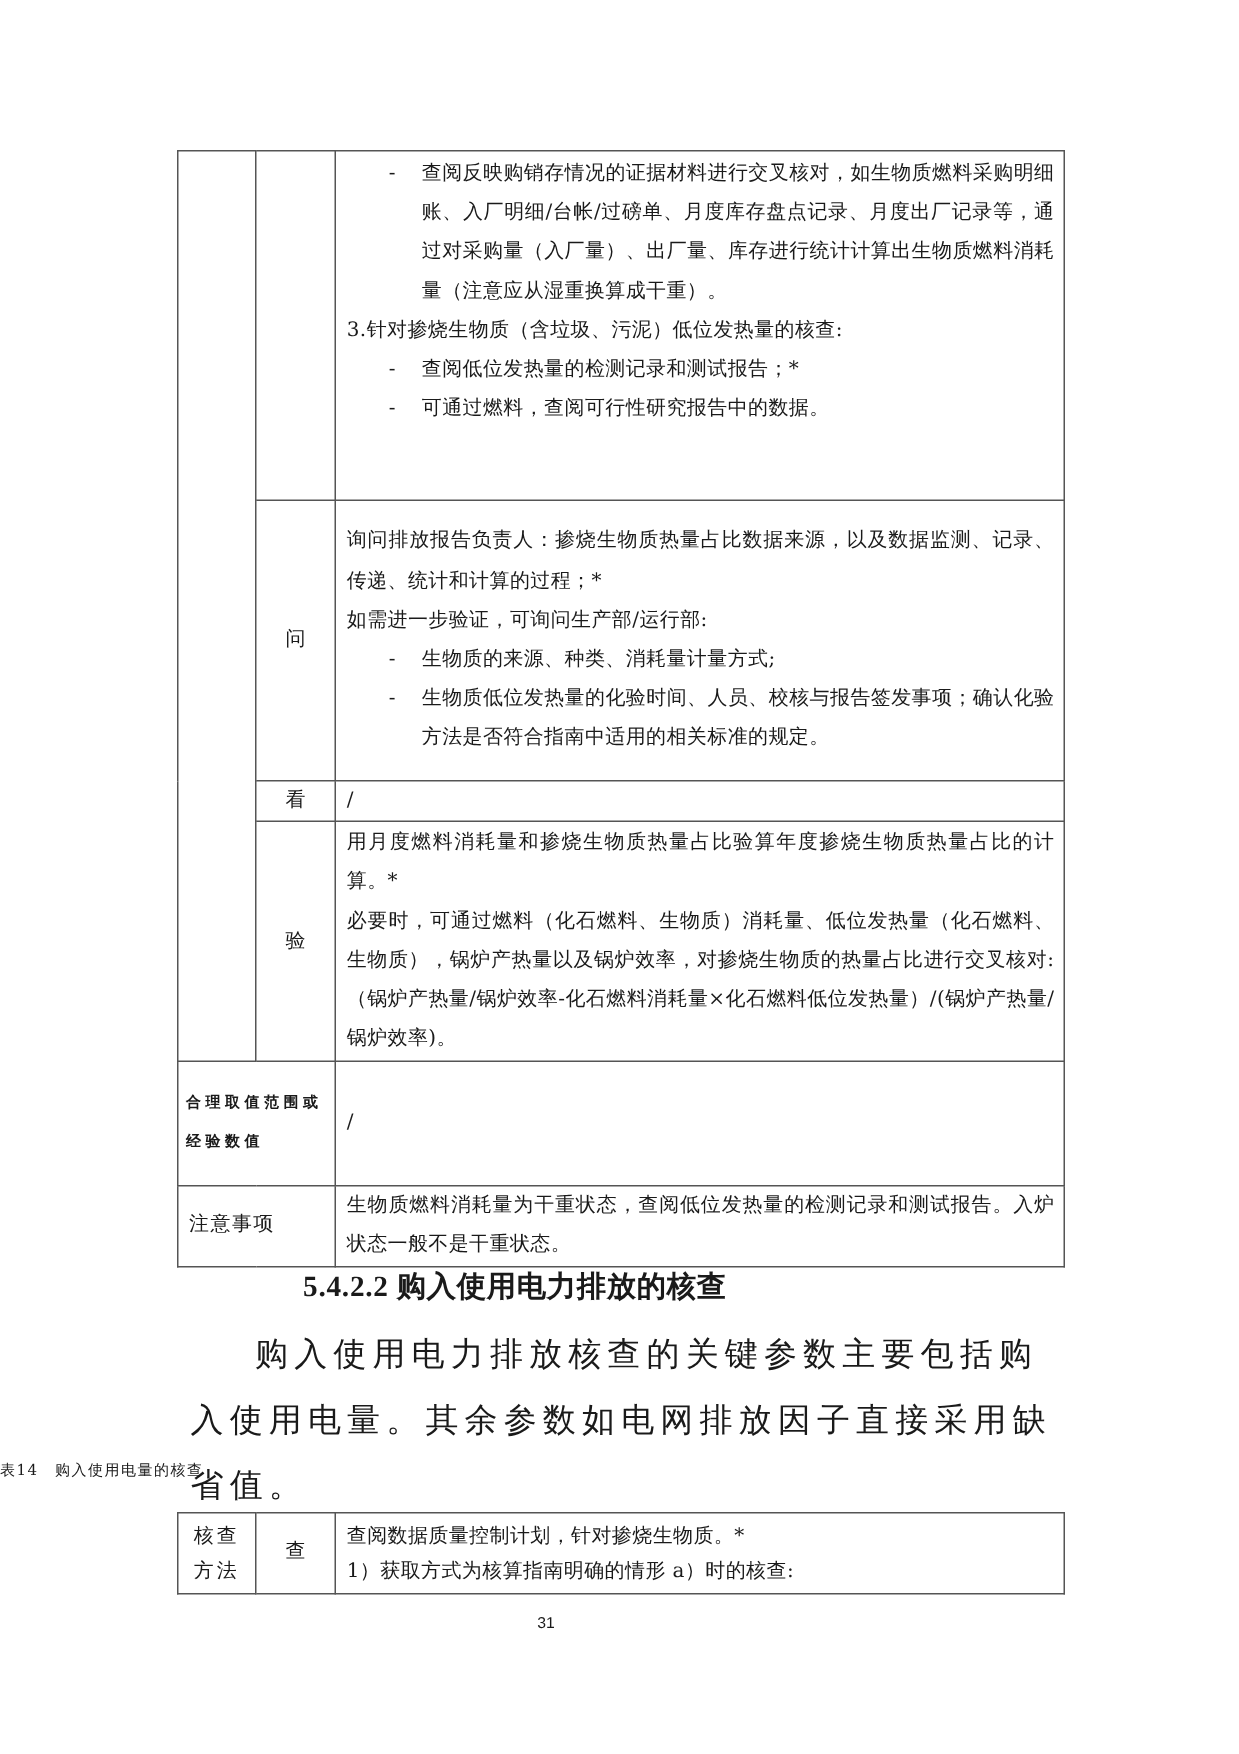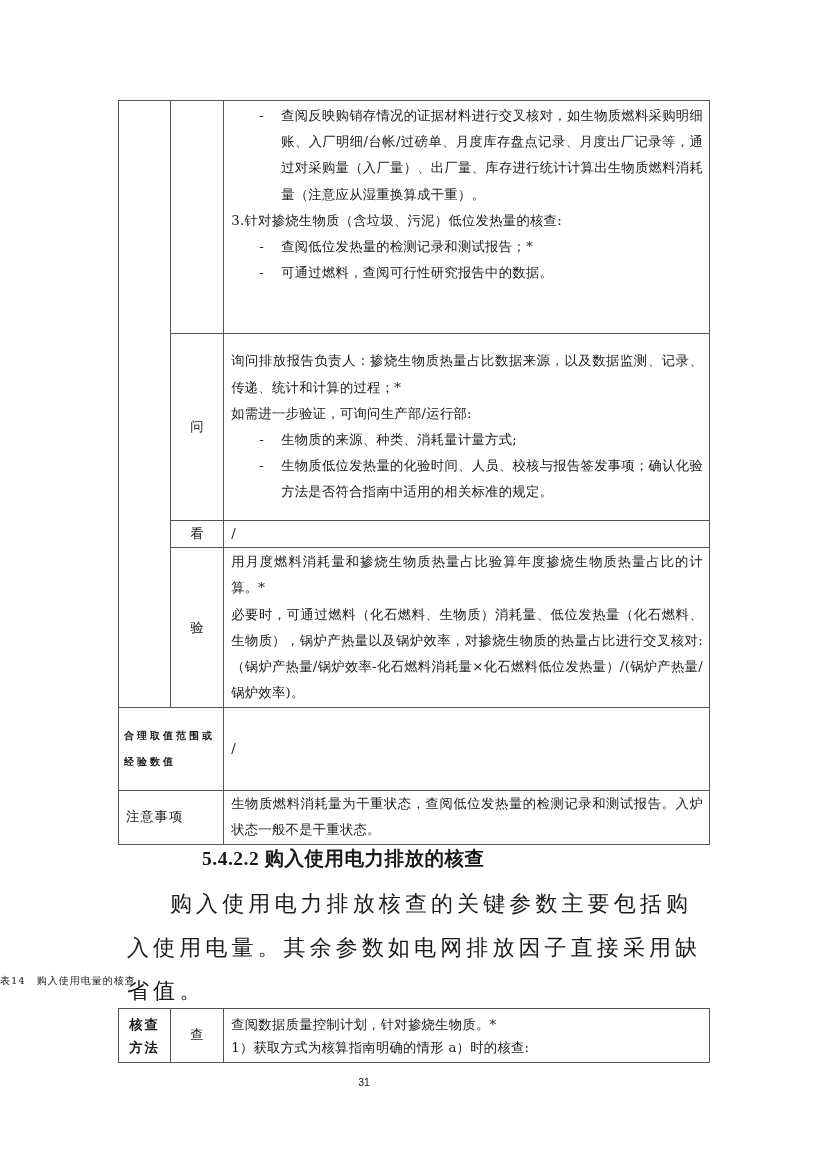--- a/index.html
+++ b/index.html
@@ -124,21 +124,21 @@
 <div class="caption">表14　购入使用电量的核查</div>
 
 <table class="t2">
   <colgroup>
       <col class="c1">
       <col class="c2">
       <col class="c3">
     </colgroup>
   <tbody>
       <tr style="height:54px">
-    <td class="cell center" style="line-height:23px; letter-spacing:2px; padding:0 6px;font-weight:bold;">核查方法</td>
+    <td class="cell center" style="line-height:23px; letter-spacing:2px; padding:0 6px;">核查方法</td>
     <td class="cell center">查</td>
     <td class="cell" style="line-height:23px;">
       <div>查阅数据质量控制计划，针对掺烧生物质。*</div>
       <div>1）获取方式为核算指南明确的情形 a）时的核查:</div>
     </td>
   </tr>
 </tbody>
   </table>
 
 <div class="pageno">31</div>

